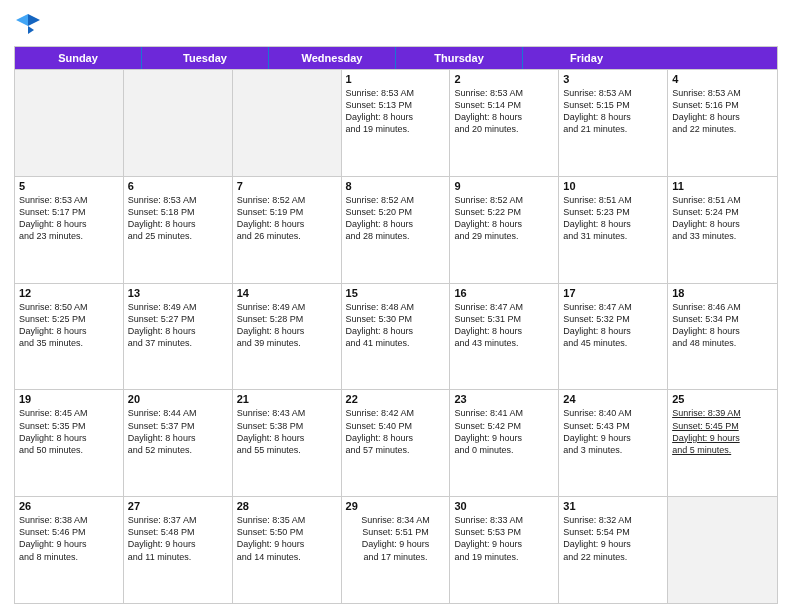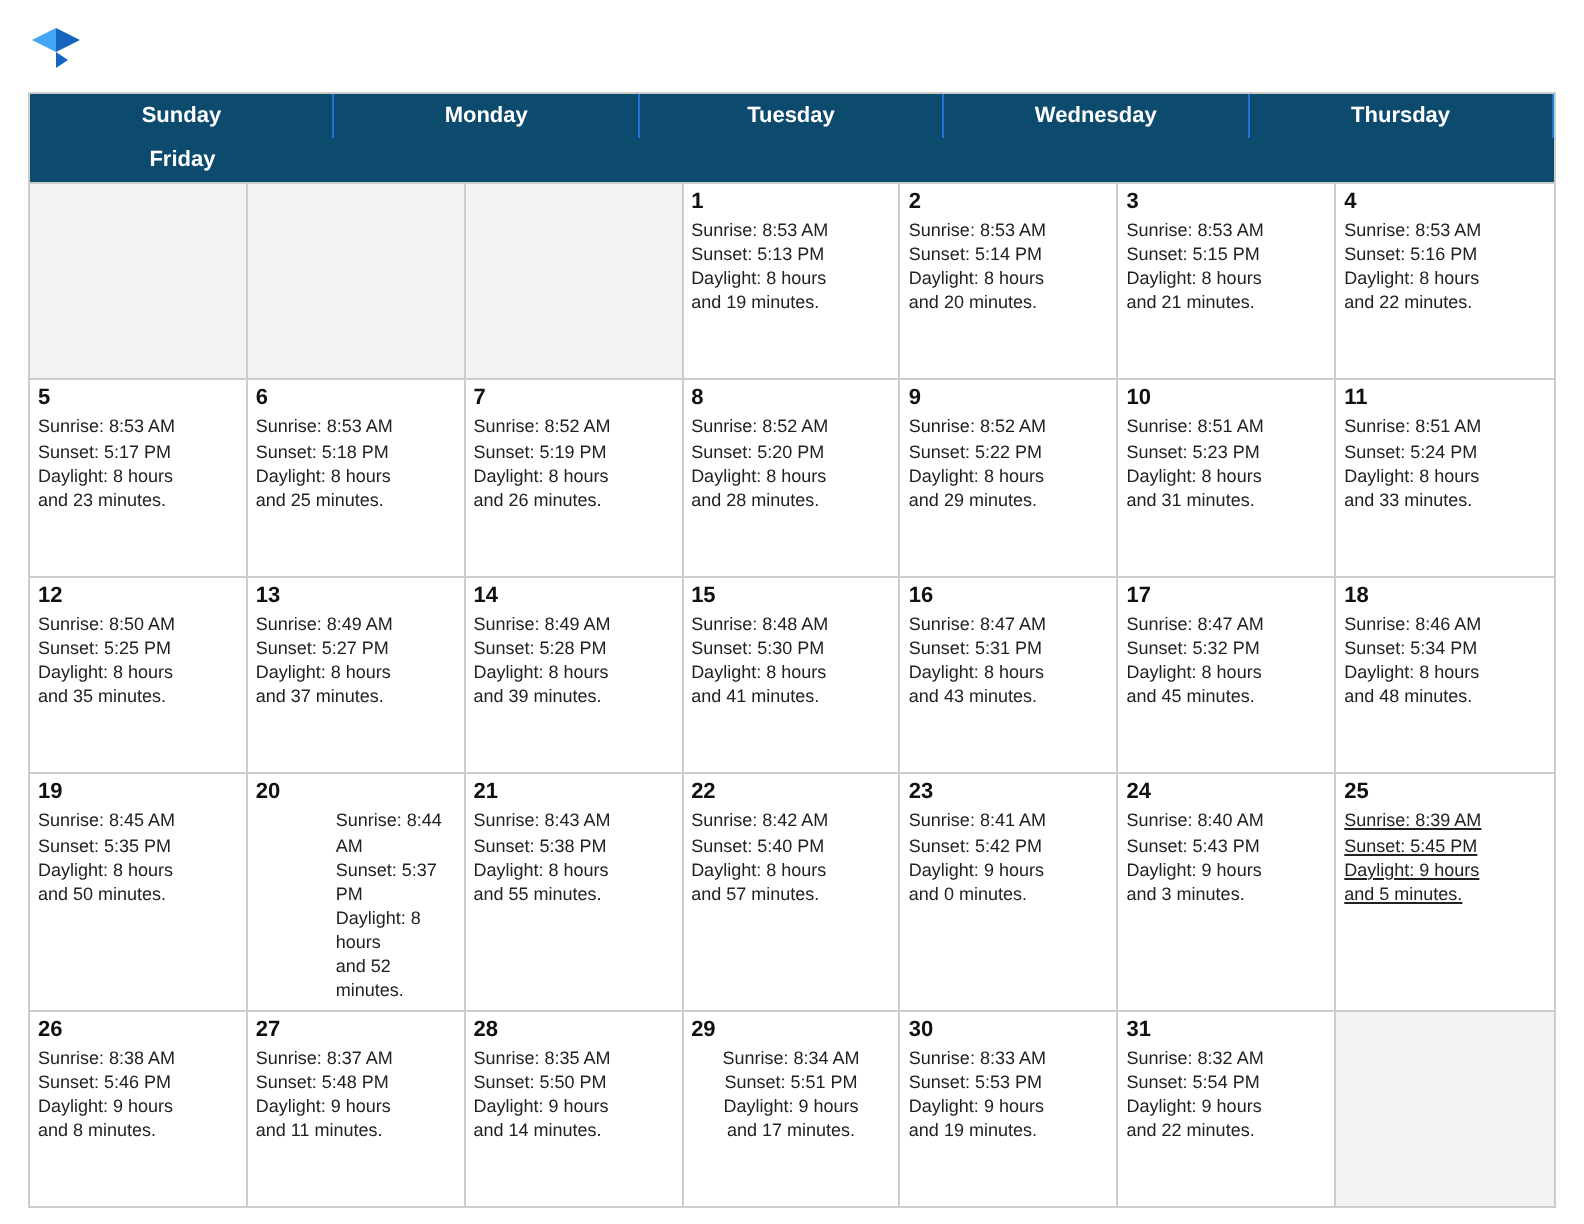--- a/index.html
+++ b/index.html
@@ -63,22 +63,22 @@
       margin-top: 2px;
     }
     .calendar {
       flex: 1;
       display: flex;
       flex-direction: column;
       border: 1px solid #ccc;
     }
     .cal-header {
       display: grid;
-      grid-template-columns: repeat(5, 1fr);
-      background: #0c4a6e;
+      grid-template-columns: repeat(6, 1fr);
+      background: #6d28d9;
     }
     .cal-header-cell {
       color: #fff;
       font-size: 11px;
       font-weight: bold;
       padding: 5px 4px;
       text-align: center;
       border-right: 1px solid #1976d2;
     }
     .cal-header-cell:last-child { border-right: none; }
@@ -137,21 +137,20 @@
     </div>
     <div class="title-block">
       <div class="main-title"></div>
       <div class="subtitle"></div>
     </div>
   </div>
 
   <div class="calendar">
     <div class="cal-header">
     <div class="cal-header-cell">Sunday</div>
-        <div class="cal-header-cell">Monday</div>
         <div class="cal-header-cell">Tuesday</div>
         <div class="cal-header-cell">Wednesday</div>
         <div class="cal-header-cell">Thursday</div>
         <div class="cal-header-cell">Friday</div>
       </div>
     <div class="cal-body">
     <div class="cal-row">
           <div class="cal-cell shaded empty"></div>
           <div class="cal-cell shaded empty"></div>
           <div class="cal-cell shaded empty"></div>
@@ -289,21 +288,21 @@
         <div class="cal-row">
           <div class="cal-cell">
             <span class="day-num">19</span>
             <div class="cell-text" style="white-space: pre-line;">Sunrise: 8:45 AM
 Sunset: 5:35 PM
 Daylight: 8 hours
 and 50 minutes.</div>
           </div>
           <div class="cal-cell">
             <span class="day-num">20</span>
-            <div class="cell-text" style="white-space: pre-line; margin-left: 40px;">Sunrise: 8:44 AM
+            <div class="cell-text" style="white-space: pre-line;">Sunrise: 8:44 AM
 Sunset: 5:37 PM
 Daylight: 8 hours
 and 52 minutes.</div>
           </div>
           <div class="cal-cell">
             <span class="day-num">21</span>
             <div class="cell-text" style="white-space: pre-line;">Sunrise: 8:43 AM
 Sunset: 5:38 PM
 Daylight: 8 hours
 and 55 minutes.</div>

